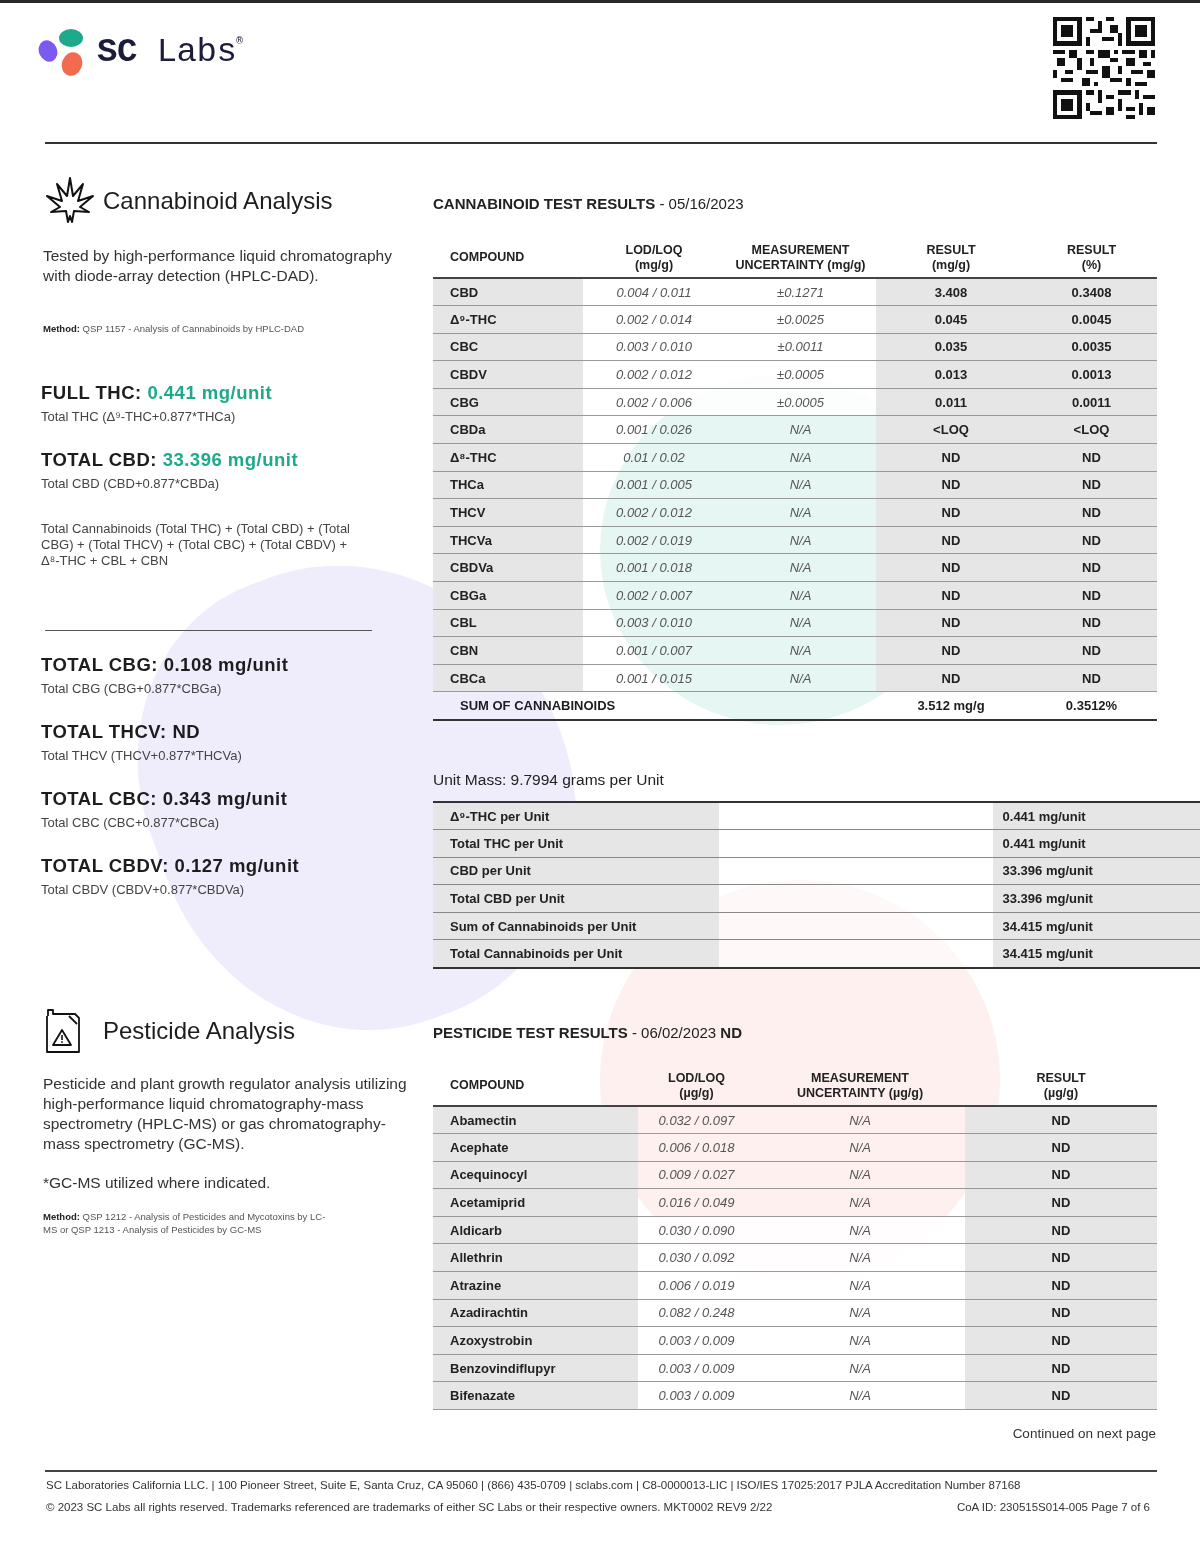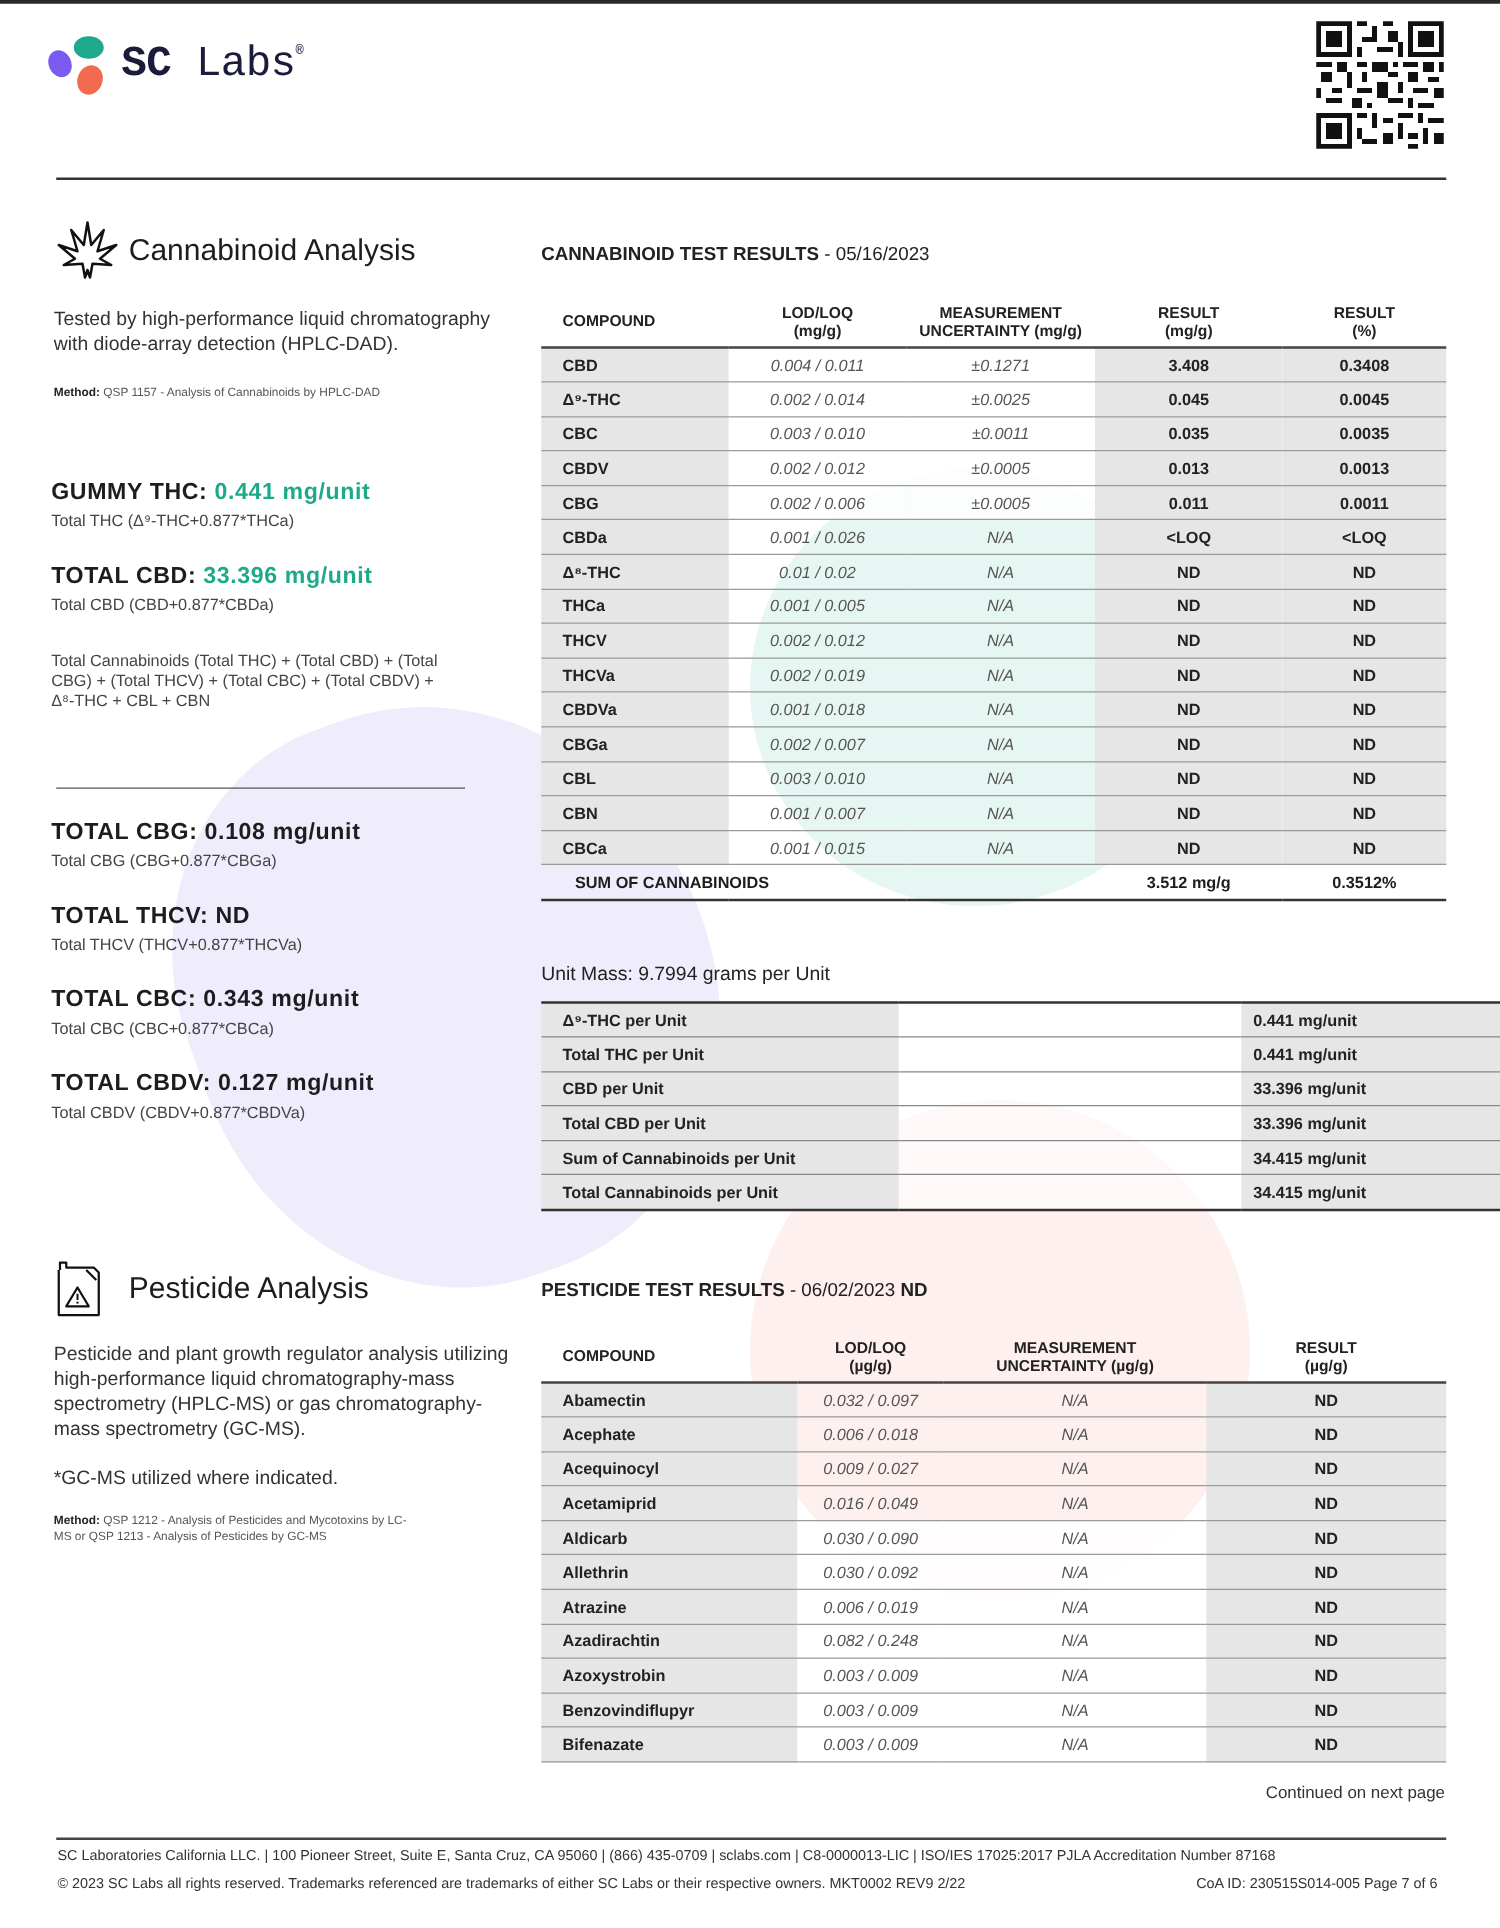--- a/index.html
+++ b/index.html
@@ -152,24 +152,24 @@
   <div class="hrule"></div>
 
   <div class="sec-head" style="left:45px; top:176px;">
     <svg width="50" height="50" viewBox="0 0 50 50">
       <path d="M25 2 L28 20 L38 8 L33 25 L48 20 L35 31 L44 36 L29 35 L27 46 L25 40 L23 46 L21 35 L6 36 L15 31 L2 20 L17 25 L12 8 L22 20 Z" fill="none" stroke="#111" stroke-width="2" stroke-linejoin="round"></path>
     </svg>
     <span class="sec-title">Cannabinoid Analysis</span>
   </div>
 
   <div class="desc" style="top:246px;">Tested by high-performance liquid chromatography with diode-array detection (HPLC-DAD).</div>
-  <div class="method" style="top:308px;"><b>Method:</b><span> QSP 1157 - Analysis of Cannabinoids by HPLC-DAD</span></div>
+  <div class="method" style="top:322px;"><b>Method:</b><span> QSP 1157 - Analysis of Cannabinoids by HPLC-DAD</span></div>
 
   <div class="tot" style="top:382px;">
-    <div class="tot-label"><span>GUMMY THC:</span> <span class="green">0.441 mg/unit</span></div>
+    <div class="tot-label"><span>FULL THC:</span> <span class="green">0.441 mg/unit</span></div>
     <div class="tot-formula">Total THC (Δ⁹-THC+0.877*THCa)</div>
   </div>
   <div class="tot" style="top:449px;">
     <div class="tot-label"><span>TOTAL CBD:</span> <span class="green">33.396 mg/unit</span></div>
     <div class="tot-formula">Total CBD (CBD+0.877*CBDa)</div>
   </div>
   <div class="tot" style="top:516px; width:370px;">
     <div class="tot-formula" style="width:310px;">Total Cannabinoids (Total THC) + (Total CBD) + (Total CBG) + (Total THCV) + (Total CBC) + (Total CBDV) + Δ⁸-THC + CBL + CBN</div>
   </div>
 

